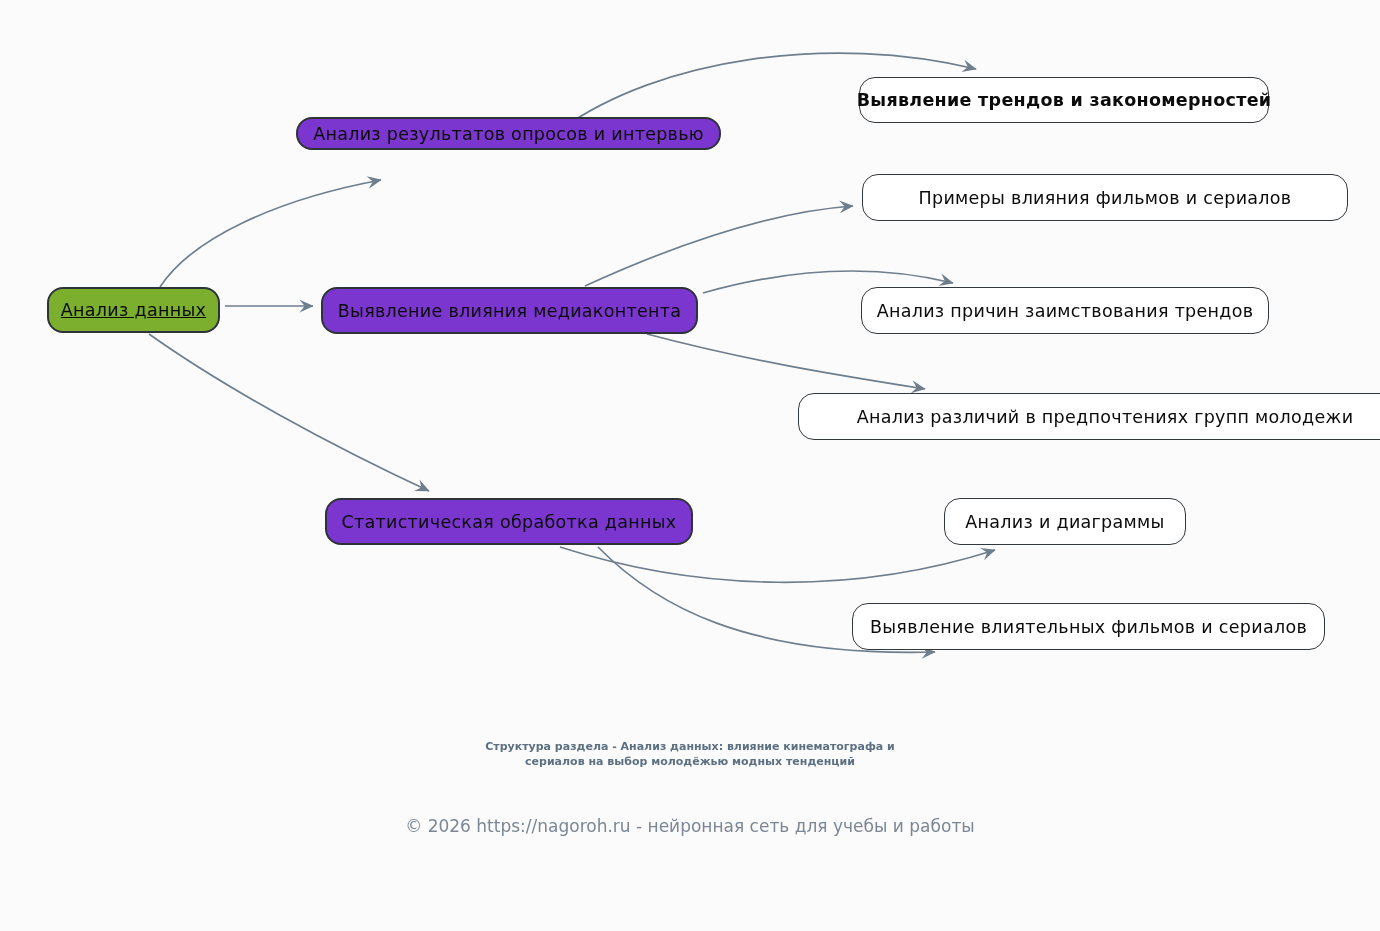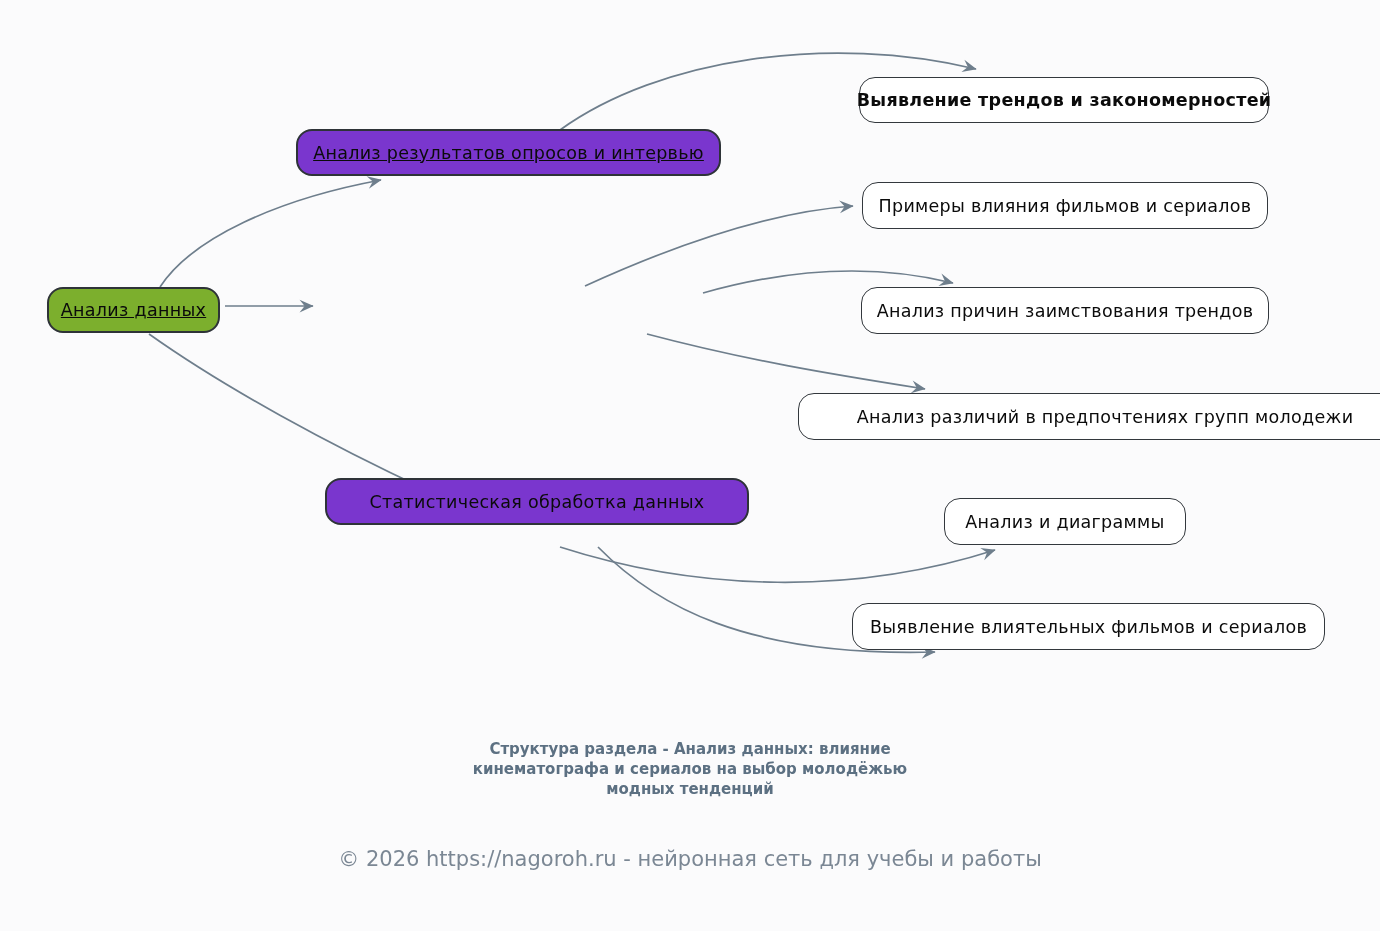--- a/index.html
+++ b/index.html
@@ -30,37 +30,37 @@
   .node.root{background:#7caf2d;}
   .node.branch{background:#7a36ce;}
   .node.leaf{background:#ffffff;border-width:1.7px;border-color:#33383d;}
   .footer{
     position:absolute;left:0;right:0;top:740px;
     text-align:center;
   }
   .footer-title{
     margin:0 auto;
     width:470px;
-    font-size:15px;
+    font-size:11px;
     font-weight:bold;
     line-height:1.33;
     color:#5c7082;
   }
   .footer-divider{
     margin-top:14px;
     font-size:15px;
     letter-spacing:0;
     color:#5c7082;
     line-height:1;
     white-space:nowrap;
     overflow:hidden;
   }
   .footer-copyright{
     margin-top:18px;
-    font-size:21px;
+    font-size:17px;
     color:#7b8794;
   }
 </style>
 </head>
 <body>
 
 <div class="canvas">
 
   <svg class="edges" viewBox="0 0 1380 931" xmlns="http://www.w3.org/2000/svg">
     <defs>
@@ -76,28 +76,29 @@
       <path d="M 585 286 C 690 238, 782 211, 853 206" marker-end="url(#arrow)"></path>
       <path d="M 703 293 C 795 267, 880 265, 953 283" marker-end="url(#arrow)"></path>
       <path d="M 647 334 C 745 360, 830 374, 925 389" marker-end="url(#arrow)"></path>
       <path d="M 560 547 C 700 592, 855 595, 995 550" marker-end="url(#arrow)"></path>
       <path d="M 598 547 C 655 605, 745 657, 935 652" marker-end="url(#arrow)"></path>
     </g>
   </svg>
 
   <div class="node root" style="left:47px;top:287px;width:173px;height:46px;text-decoration:underline;">Анализ данных</div>
 
-  <div class="node branch" style="left:296px;top:129px;width:425px;height:47px;text-decoration:underline;">Анализ результатов опросов и интервью</div>
+  <div class="node branch" style="left:296px;top:117px;width:425px;height:33px;">Анализ результатов опросов и интервью</div>
 
+  <div class="node branch" style="left:321px;top:287px;width:377px;height:47px;">Выявление влияния медиаконтента</div>
 
-  <div class="node branch" style="left:325px;top:478px;width:424px;height:47px;text-align:center;">Статистическая обработка данных</div>
+  <div class="node branch" style="left:325px;top:498px;width:368px;height:47px;text-align:center;">Статистическая обработка данных</div>
 
   <div class="node leaf" style="left:859px;top:77px;width:410px;height:46px;font-weight:bold;">Выявление трендов и закономерностей</div>
 
-  <div class="node leaf" style="left:862px;top:182px;width:406px;height:47px;">Примеры влияния фильмов и сериалов</div>
+  <div class="node leaf" style="left:862px;top:174px;width:486px;height:47px;">Примеры влияния фильмов и сериалов</div>
 
   <div class="node leaf" style="left:861px;top:287px;width:408px;height:47px;">Анализ причин заимствования трендов</div>
 
   <div class="node leaf" style="left:798px;top:393px;width:614px;height:47px;">Анализ различий в предпочтениях групп молодежи</div>
 
   <div class="node leaf" style="left:944px;top:498px;width:242px;height:47px;">Анализ и диаграммы</div>
 
   <div class="node leaf" style="left:852px;top:603px;width:473px;height:47px;">Выявление влиятельных фильмов и сериалов</div>
 
   <div class="footer">

